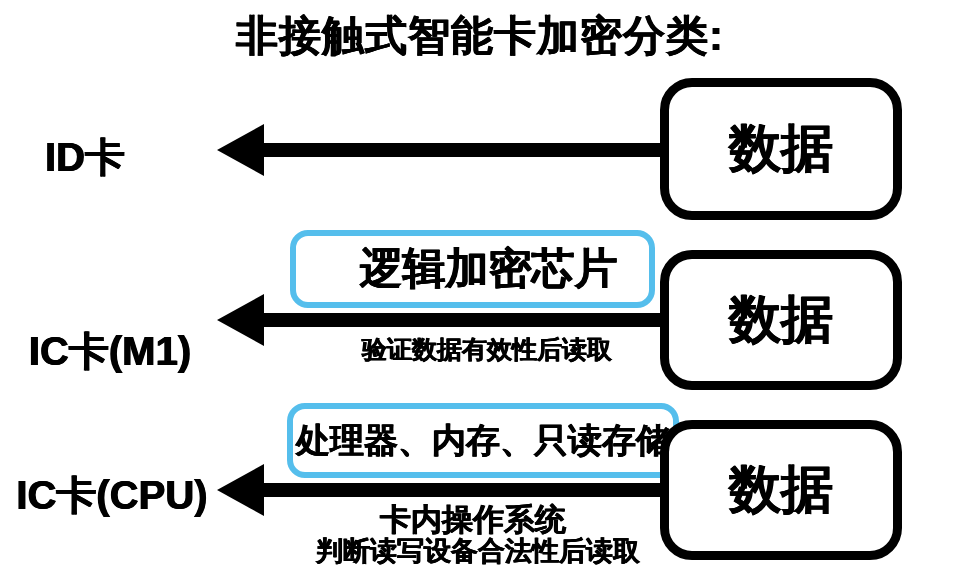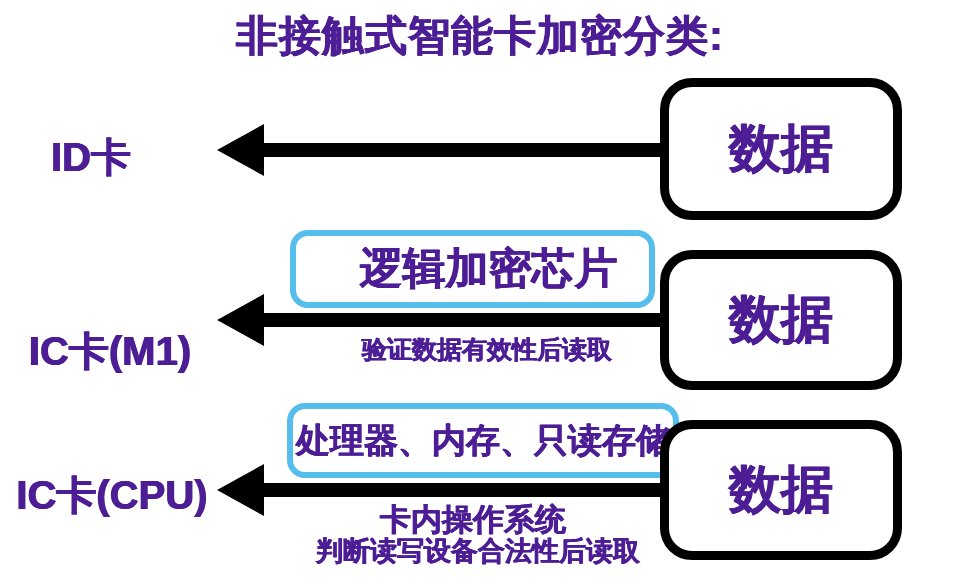--- a/index.html
+++ b/index.html
@@ -3,21 +3,21 @@
 <meta charset="utf-8">
 <style>
   html, body { margin: 0; padding: 0; background: #fff; }
   .canvas {
     position: relative;
     width: 955px;
     height: 585px;
     background: #ffffff;
     overflow: hidden;
     font-family: "Liberation Sans", "DejaVu Sans", sans-serif;
-    color: #4c1d95;
+    color: #000000;
   }
   .heavy {
     font-weight: 900;
     text-shadow: 0.6px 0 0 currentColor, -0.6px 0 0 currentColor;
   }
   .title {
     position: absolute;
     left: 160px; top: 8px; width: 640px;
     text-align: center;
     font-size: 42px;
@@ -72,21 +72,21 @@
     white-space: nowrap;
   }
 </style>
 </head>
 <body>
 
 <div class="canvas">
 
   <div class="title heavy">非接触式智能卡加密分类:</div>
 
-  <div class="card-label heavy" style="left:16px; top:130px; width:150px;">ID卡</div>
+  <div class="card-label heavy" style="left:10px; top:130px; width:150px;">ID卡</div>
   <div class="arrow-head" style="left:217px; top:124px;"></div>
   <div class="arrow-shaft" style="left:262px; top:143px; width:418px;"></div>
   <div class="data-box heavy" style="top:78px; height:142px;">数据</div>
 
   <div class="card-label heavy" style="left:10px; top:300px; width:200px;margin-top:24px;">IC卡(M1)</div>
   <div class="chip-box heavy" style="left:290px; top:230px; width:365px; height:78px; font-size:43px;padding-left:32px;">逻辑加密芯片</div>
   <div class="arrow-head" style="left:217px; top:294px;"></div>
   <div class="arrow-shaft" style="left:262px; top:313px; width:418px;"></div>
   <div class="arrow-caption heavy" style="left:307px; top:333px; width:360px; font-size:25px;">验证数据有效性后读取</div>
   <div class="data-box heavy" style="top:250px; height:140px;">数据</div>

